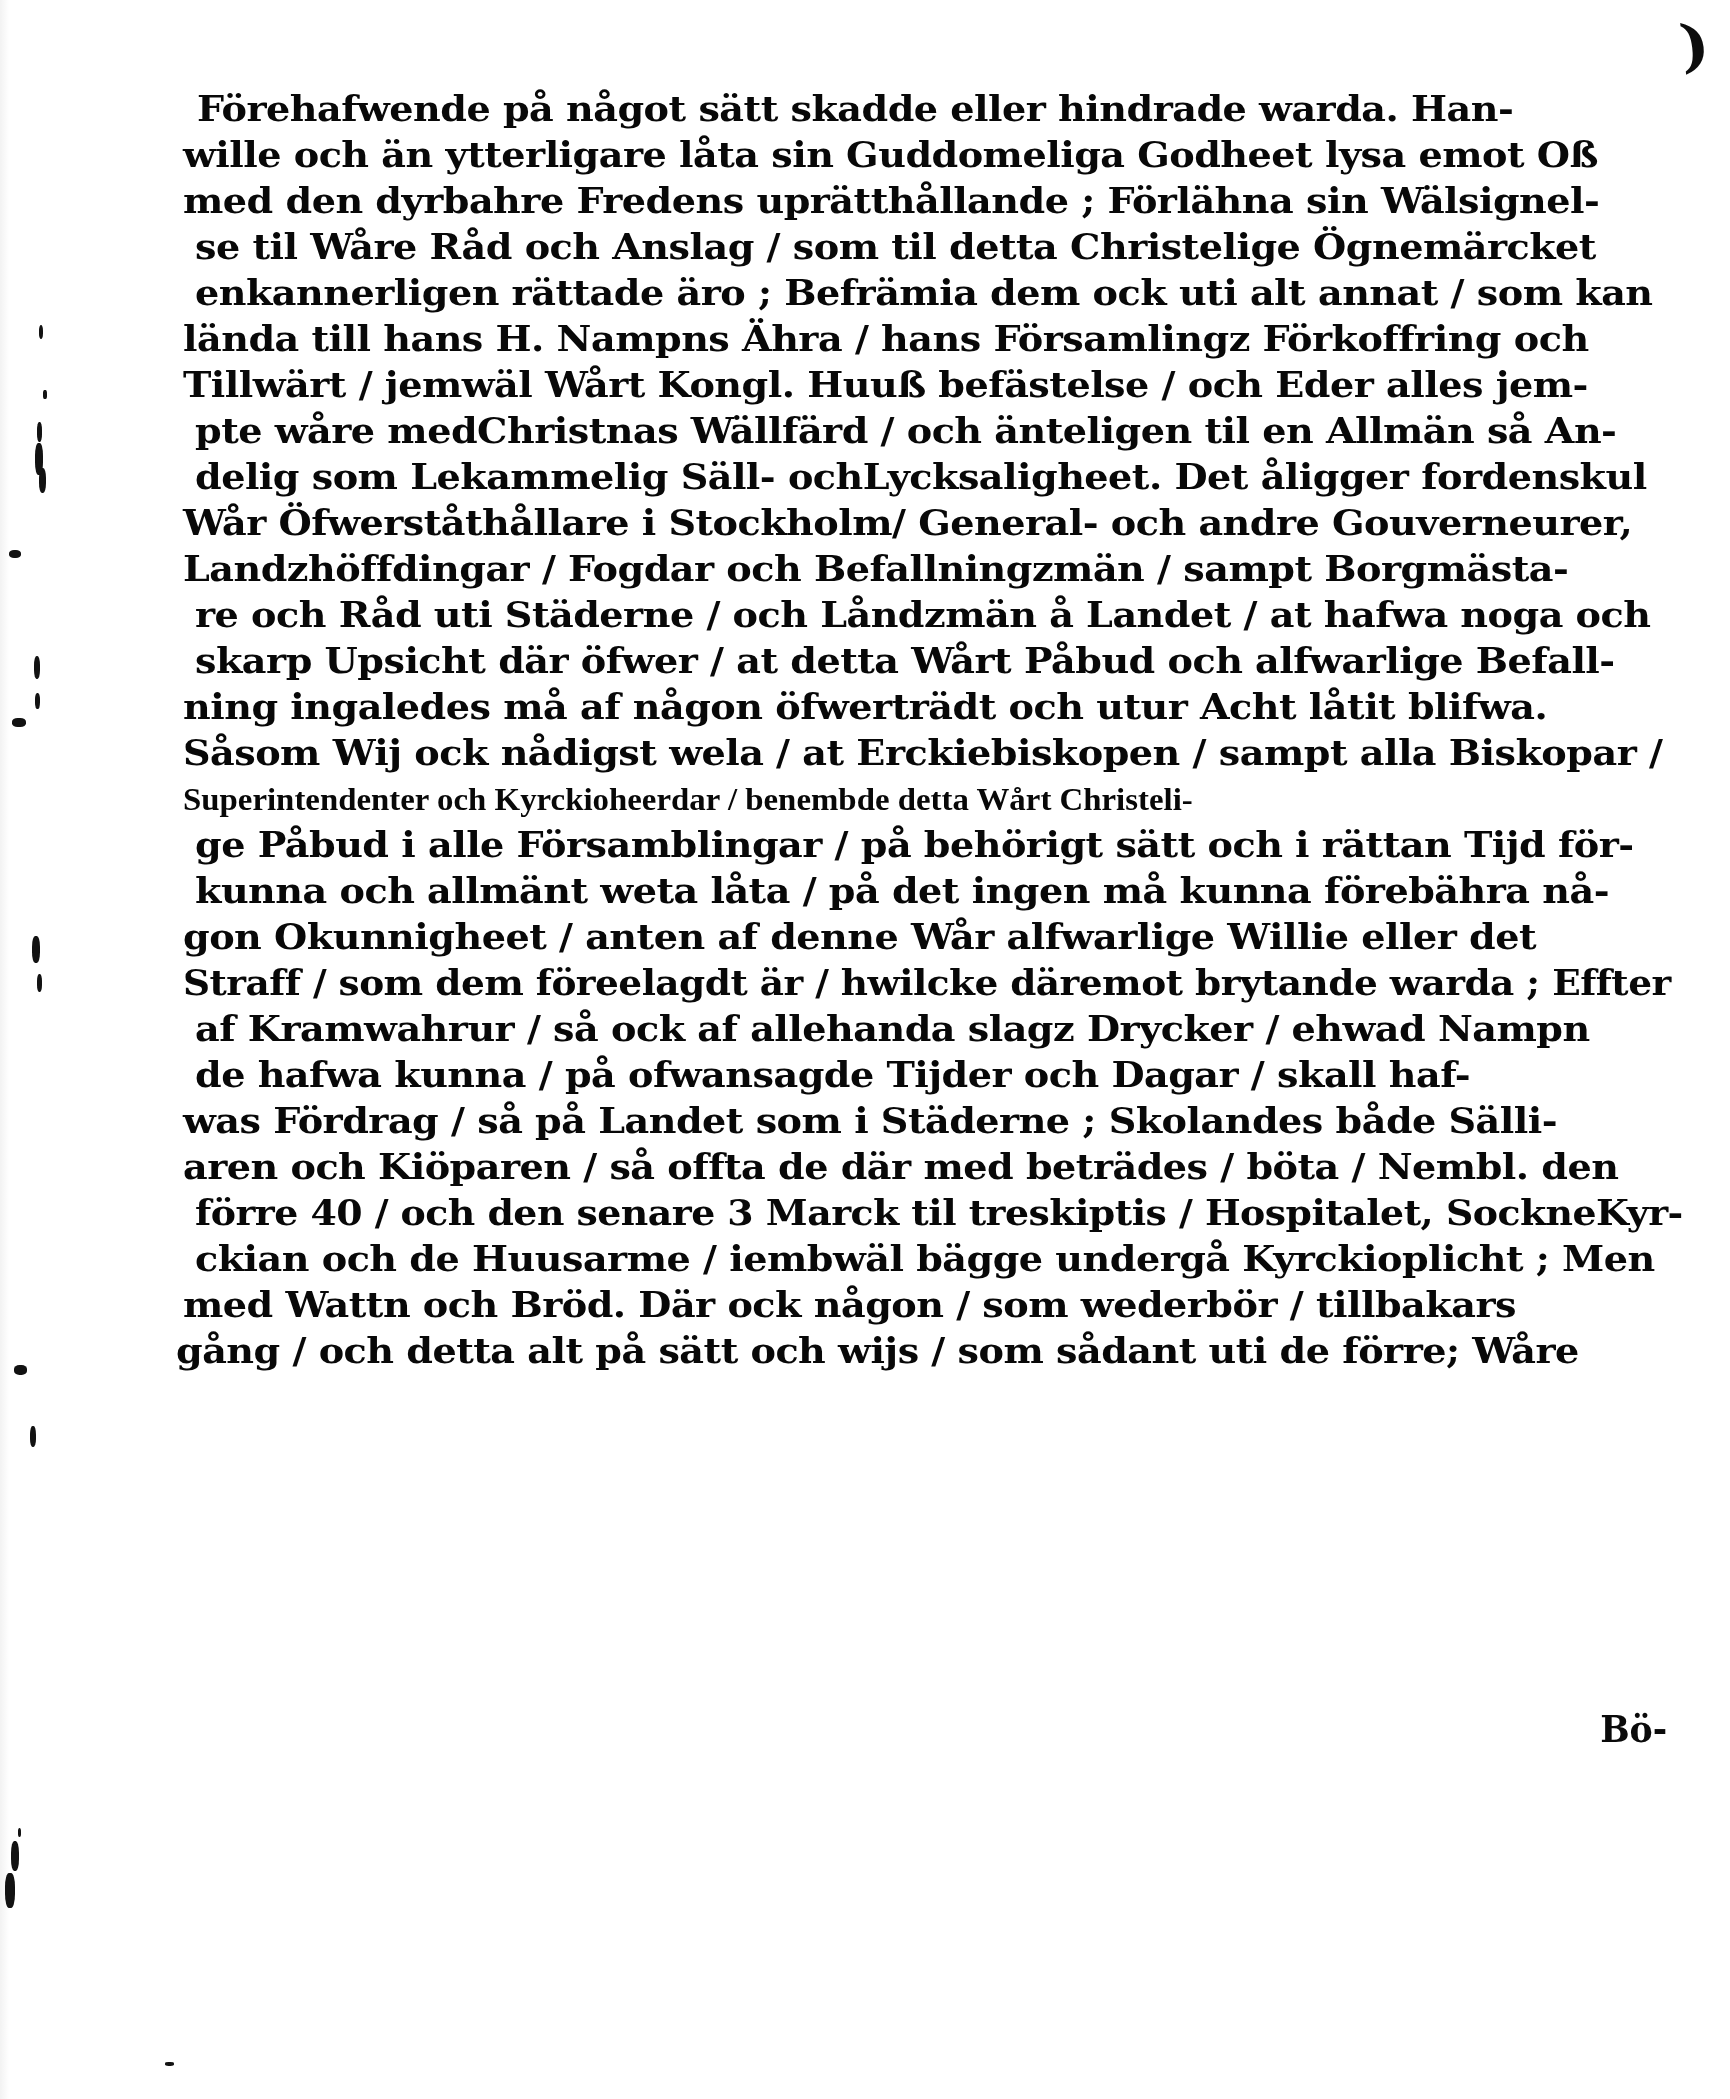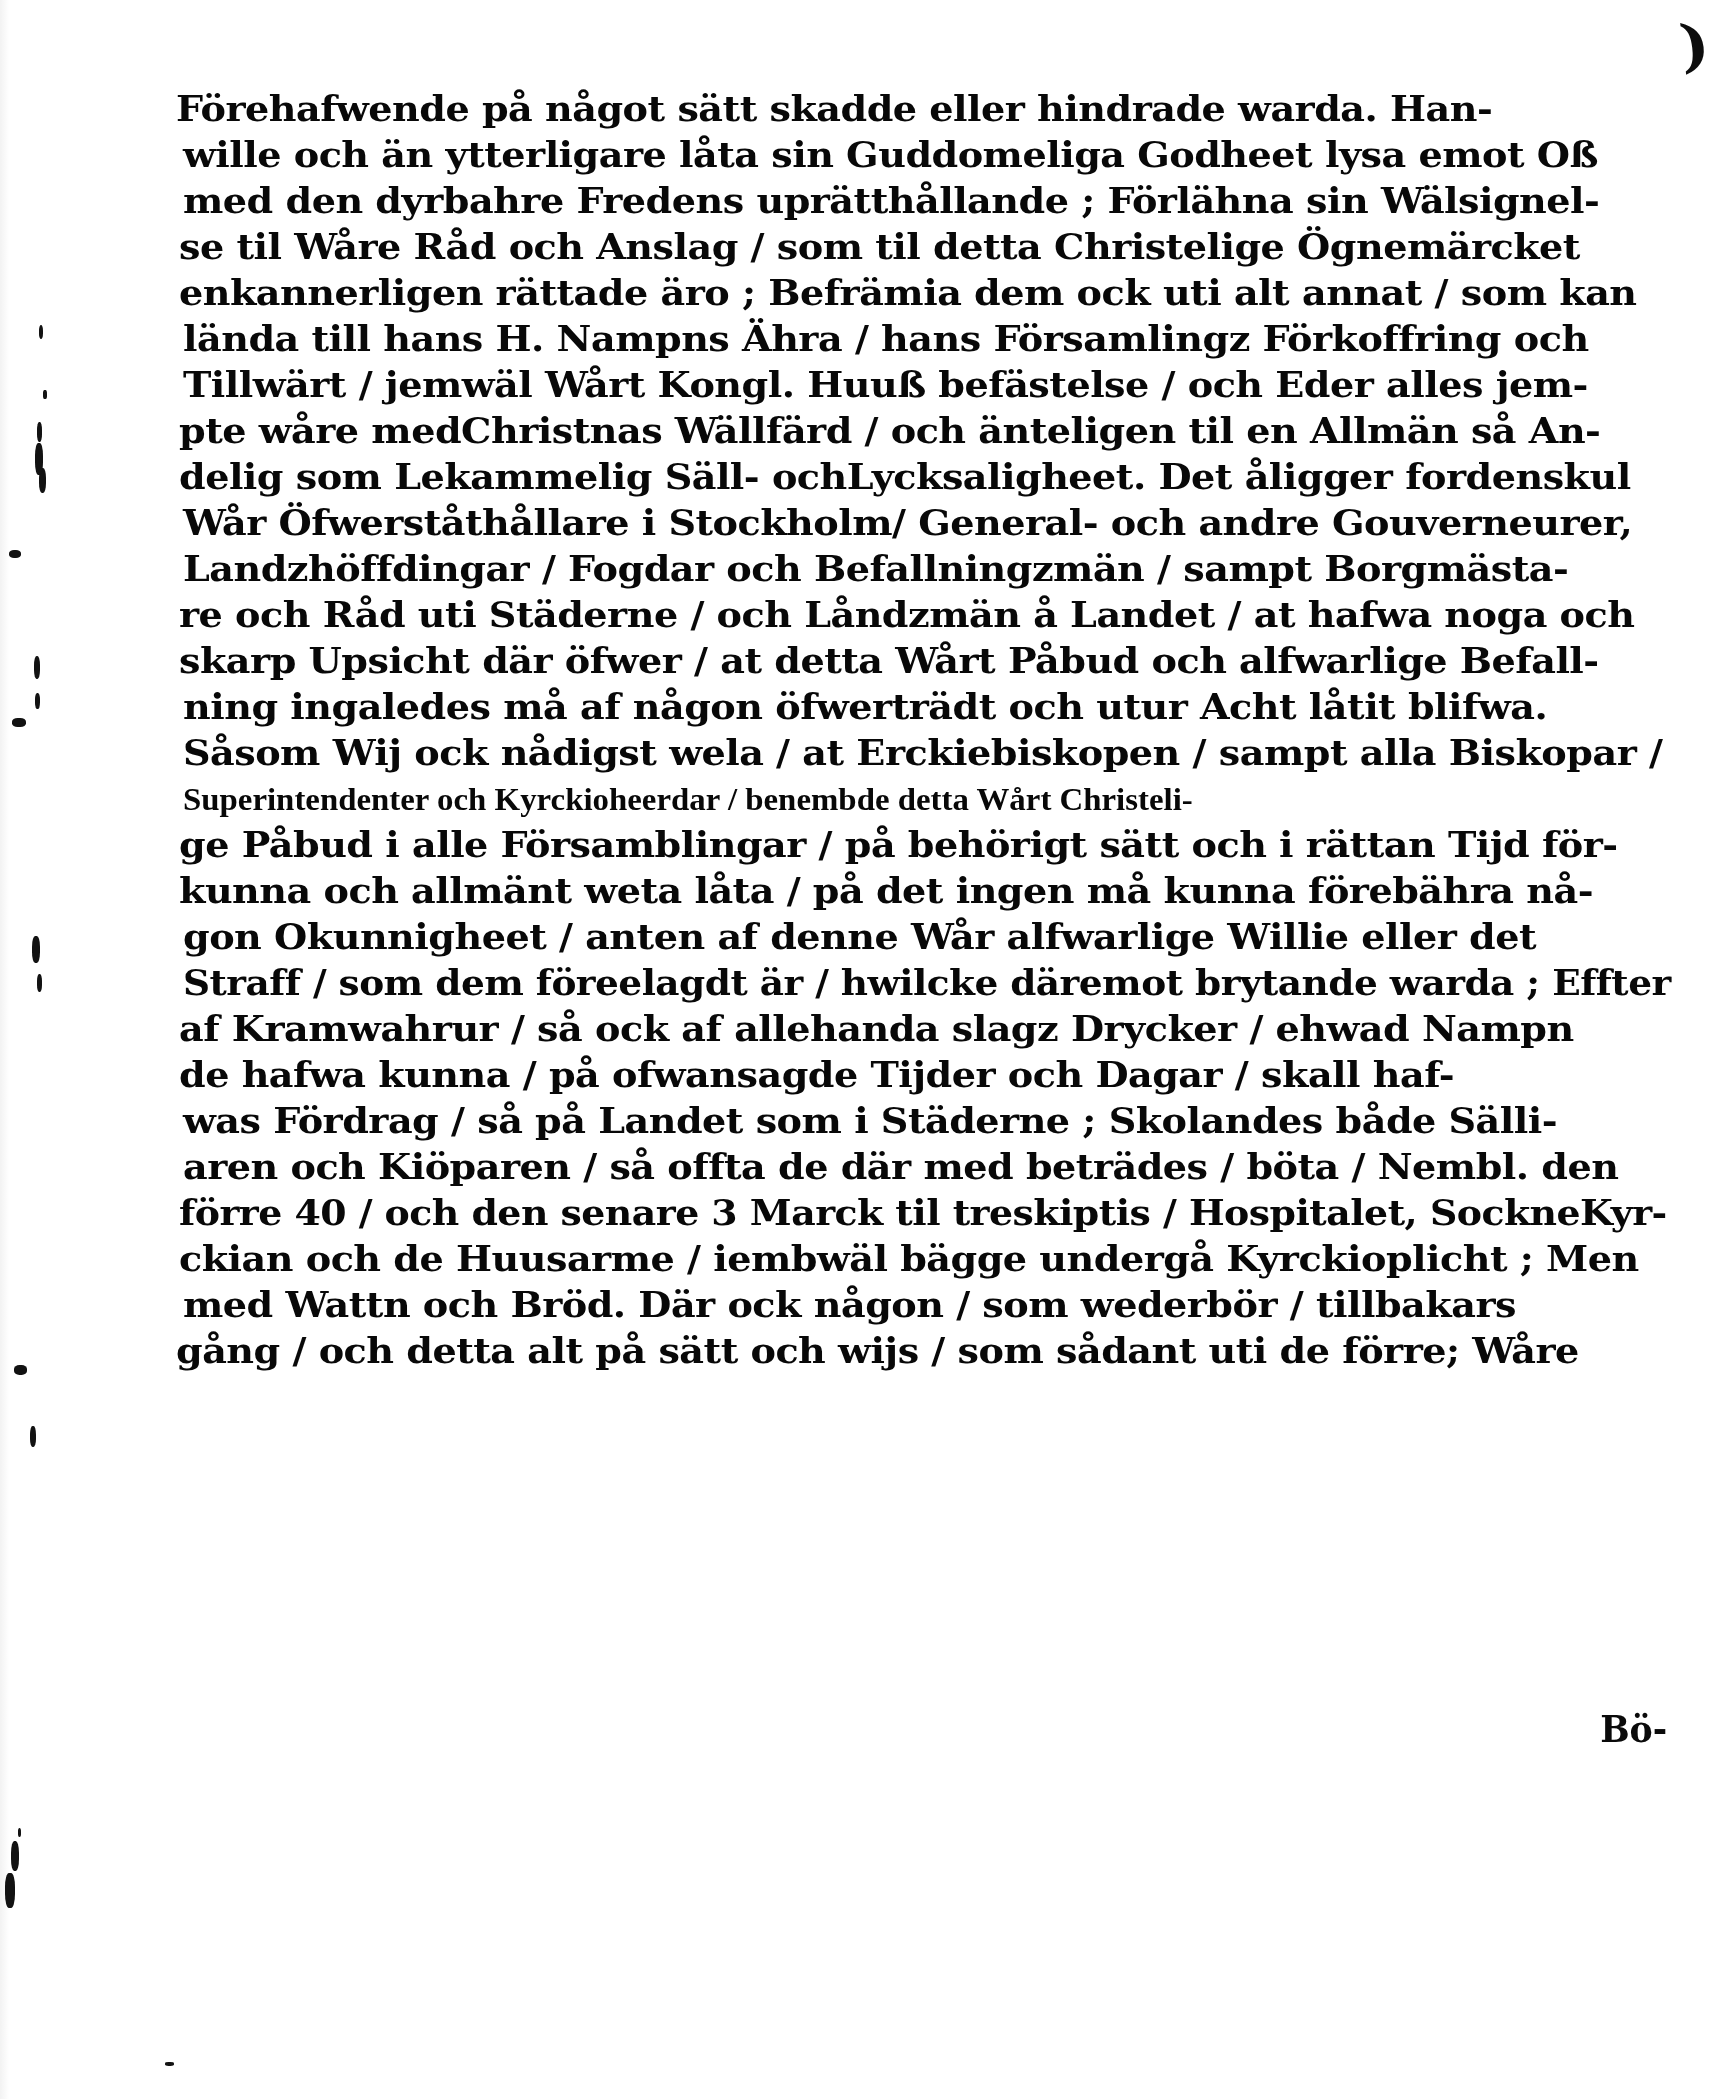--- a/index.html
+++ b/index.html
@@ -65,23 +65,23 @@
     font-family: "Liberation Serif", serif;
     font-weight: 700;
     font-size: 31px;
     letter-spacing: 0px;
     display: inline-block;
     transform: scaleX(0.97);
     transform-origin: left center;
   }
 
   
-  .l0  { margin-left: 2px; }
+  .l0  { margin-left: 23px; }
   .l1  { margin-left: 8.9px; }
-  .l2  { margin-left: 5px; }
+  .l2  { margin-left: 21px; }
   .l3  { margin-left: 1.8px; }
 
   
   #catchword {
     position: absolute;
     right: 62px;
     top: 1707px;
     font-family: "DejaVu Serif", serif;
     font-weight: 700;
     font-size: 37px;

